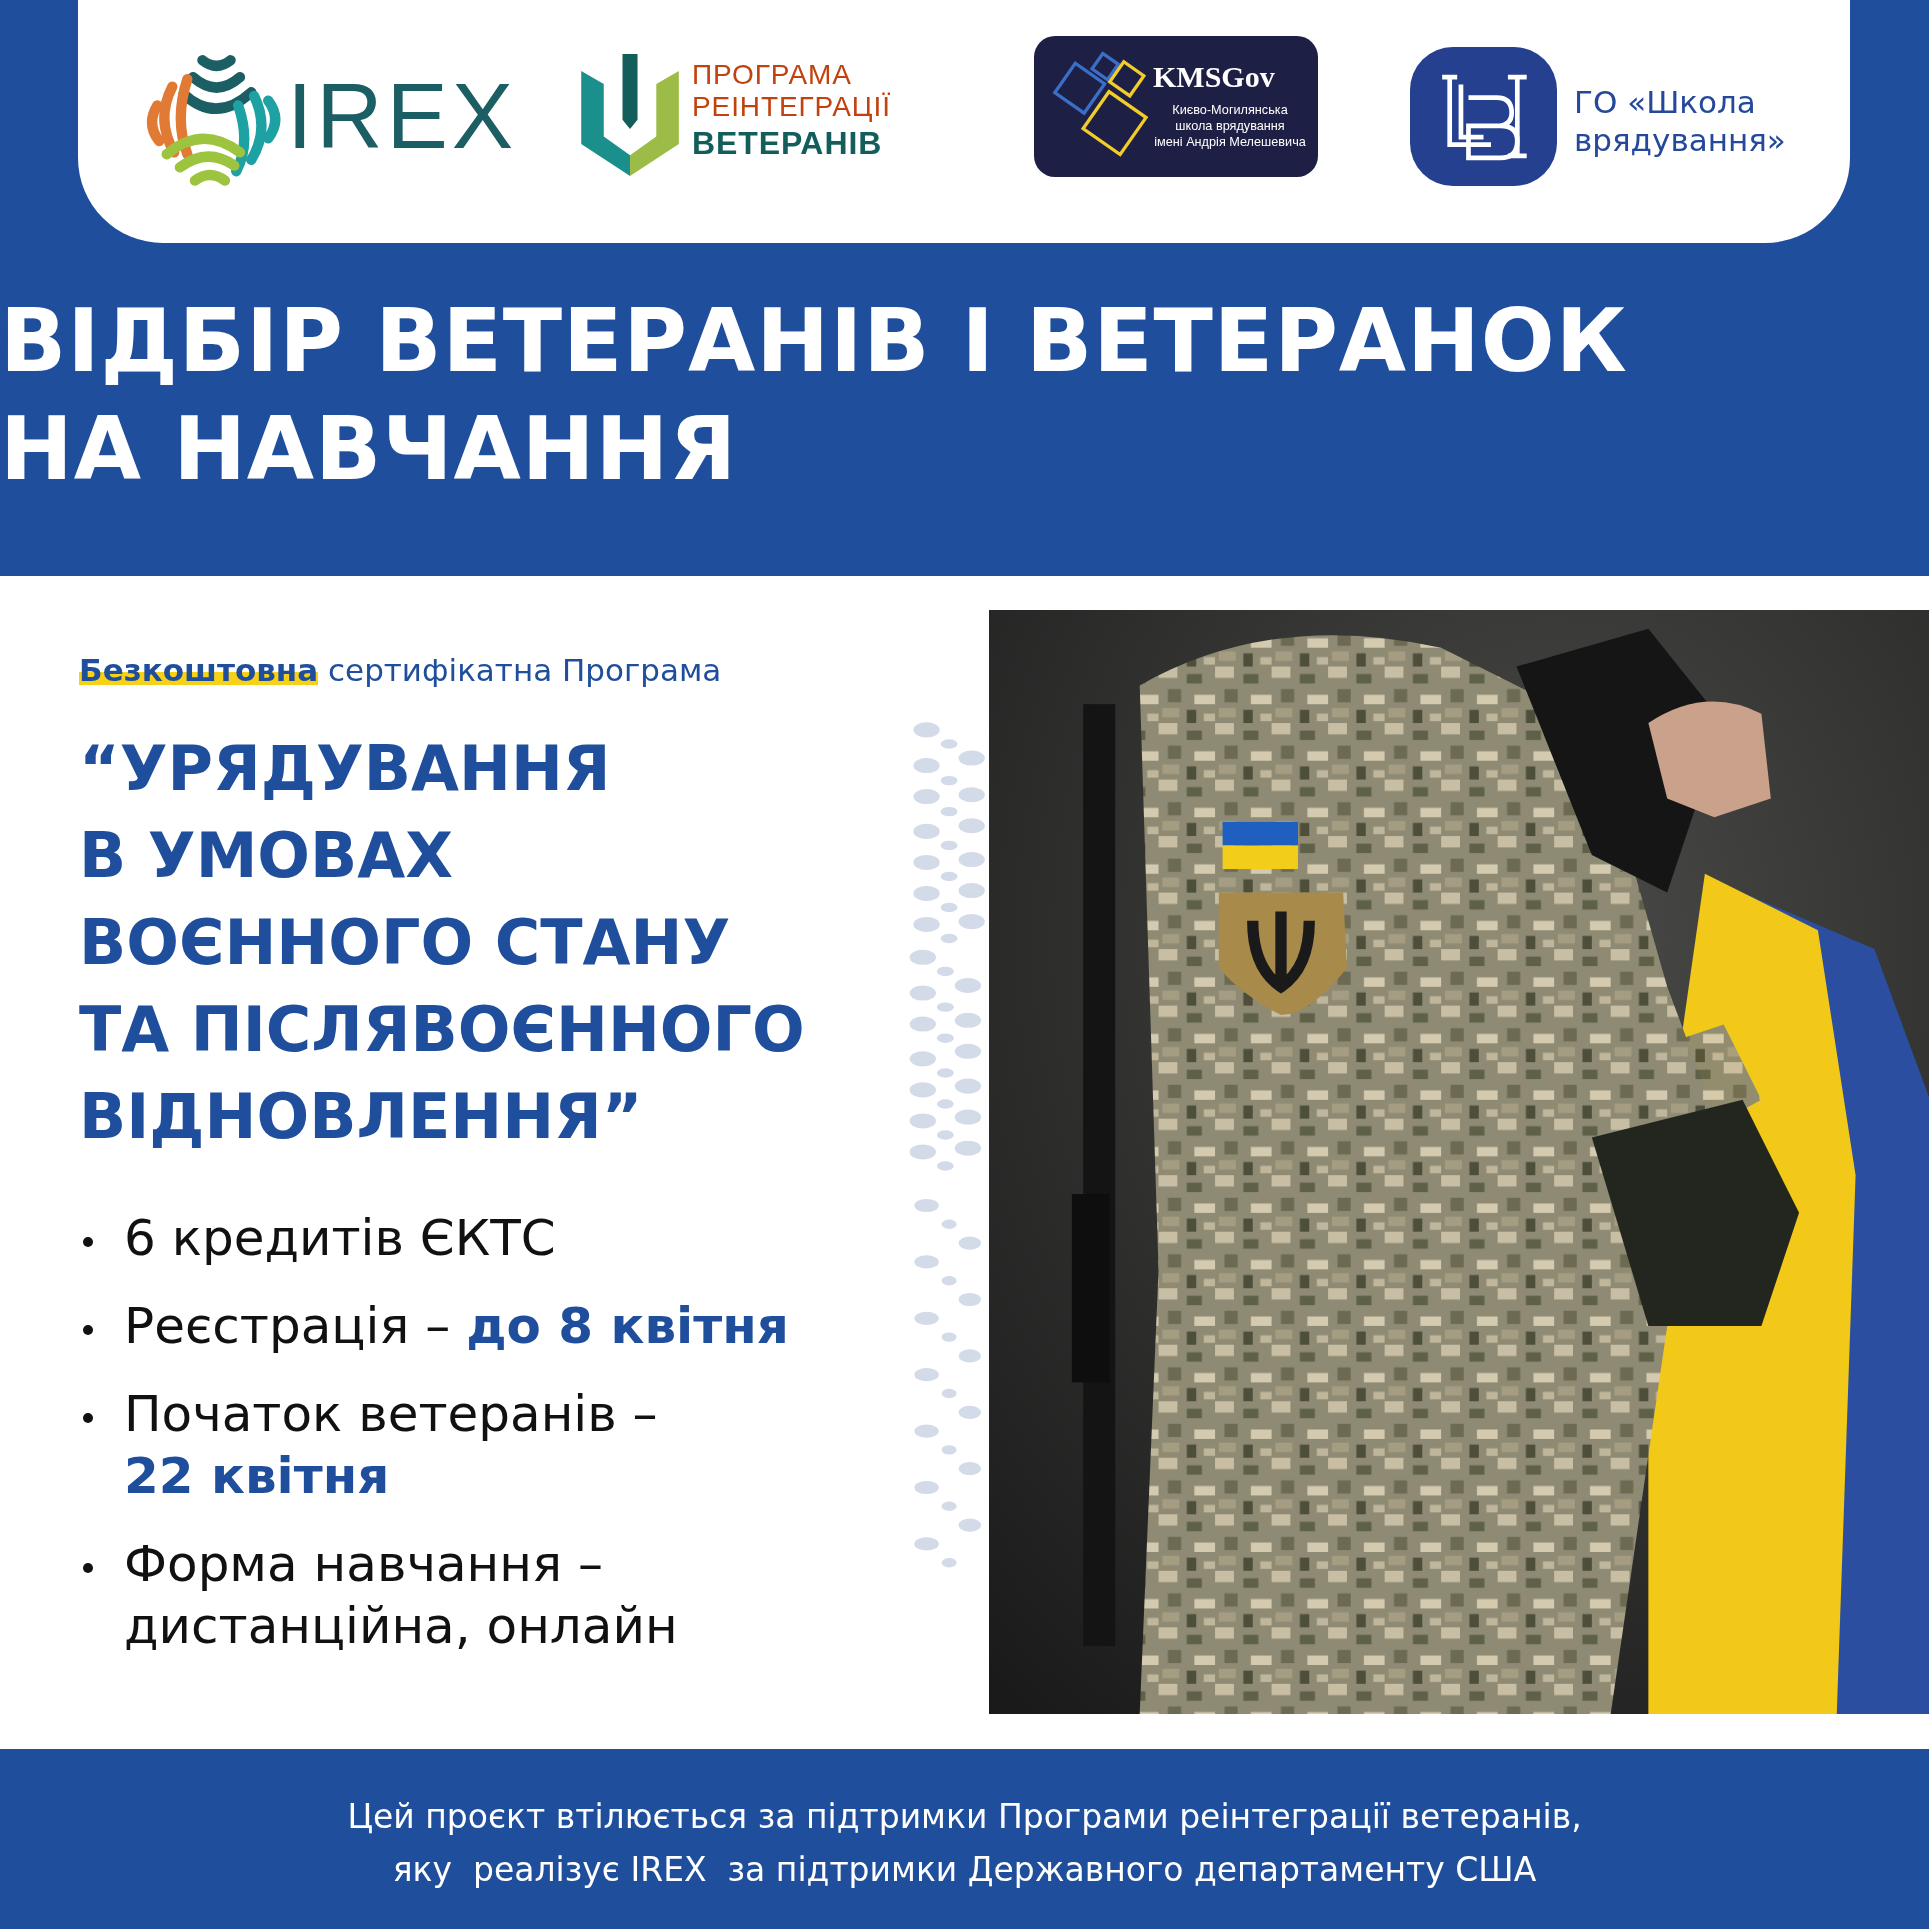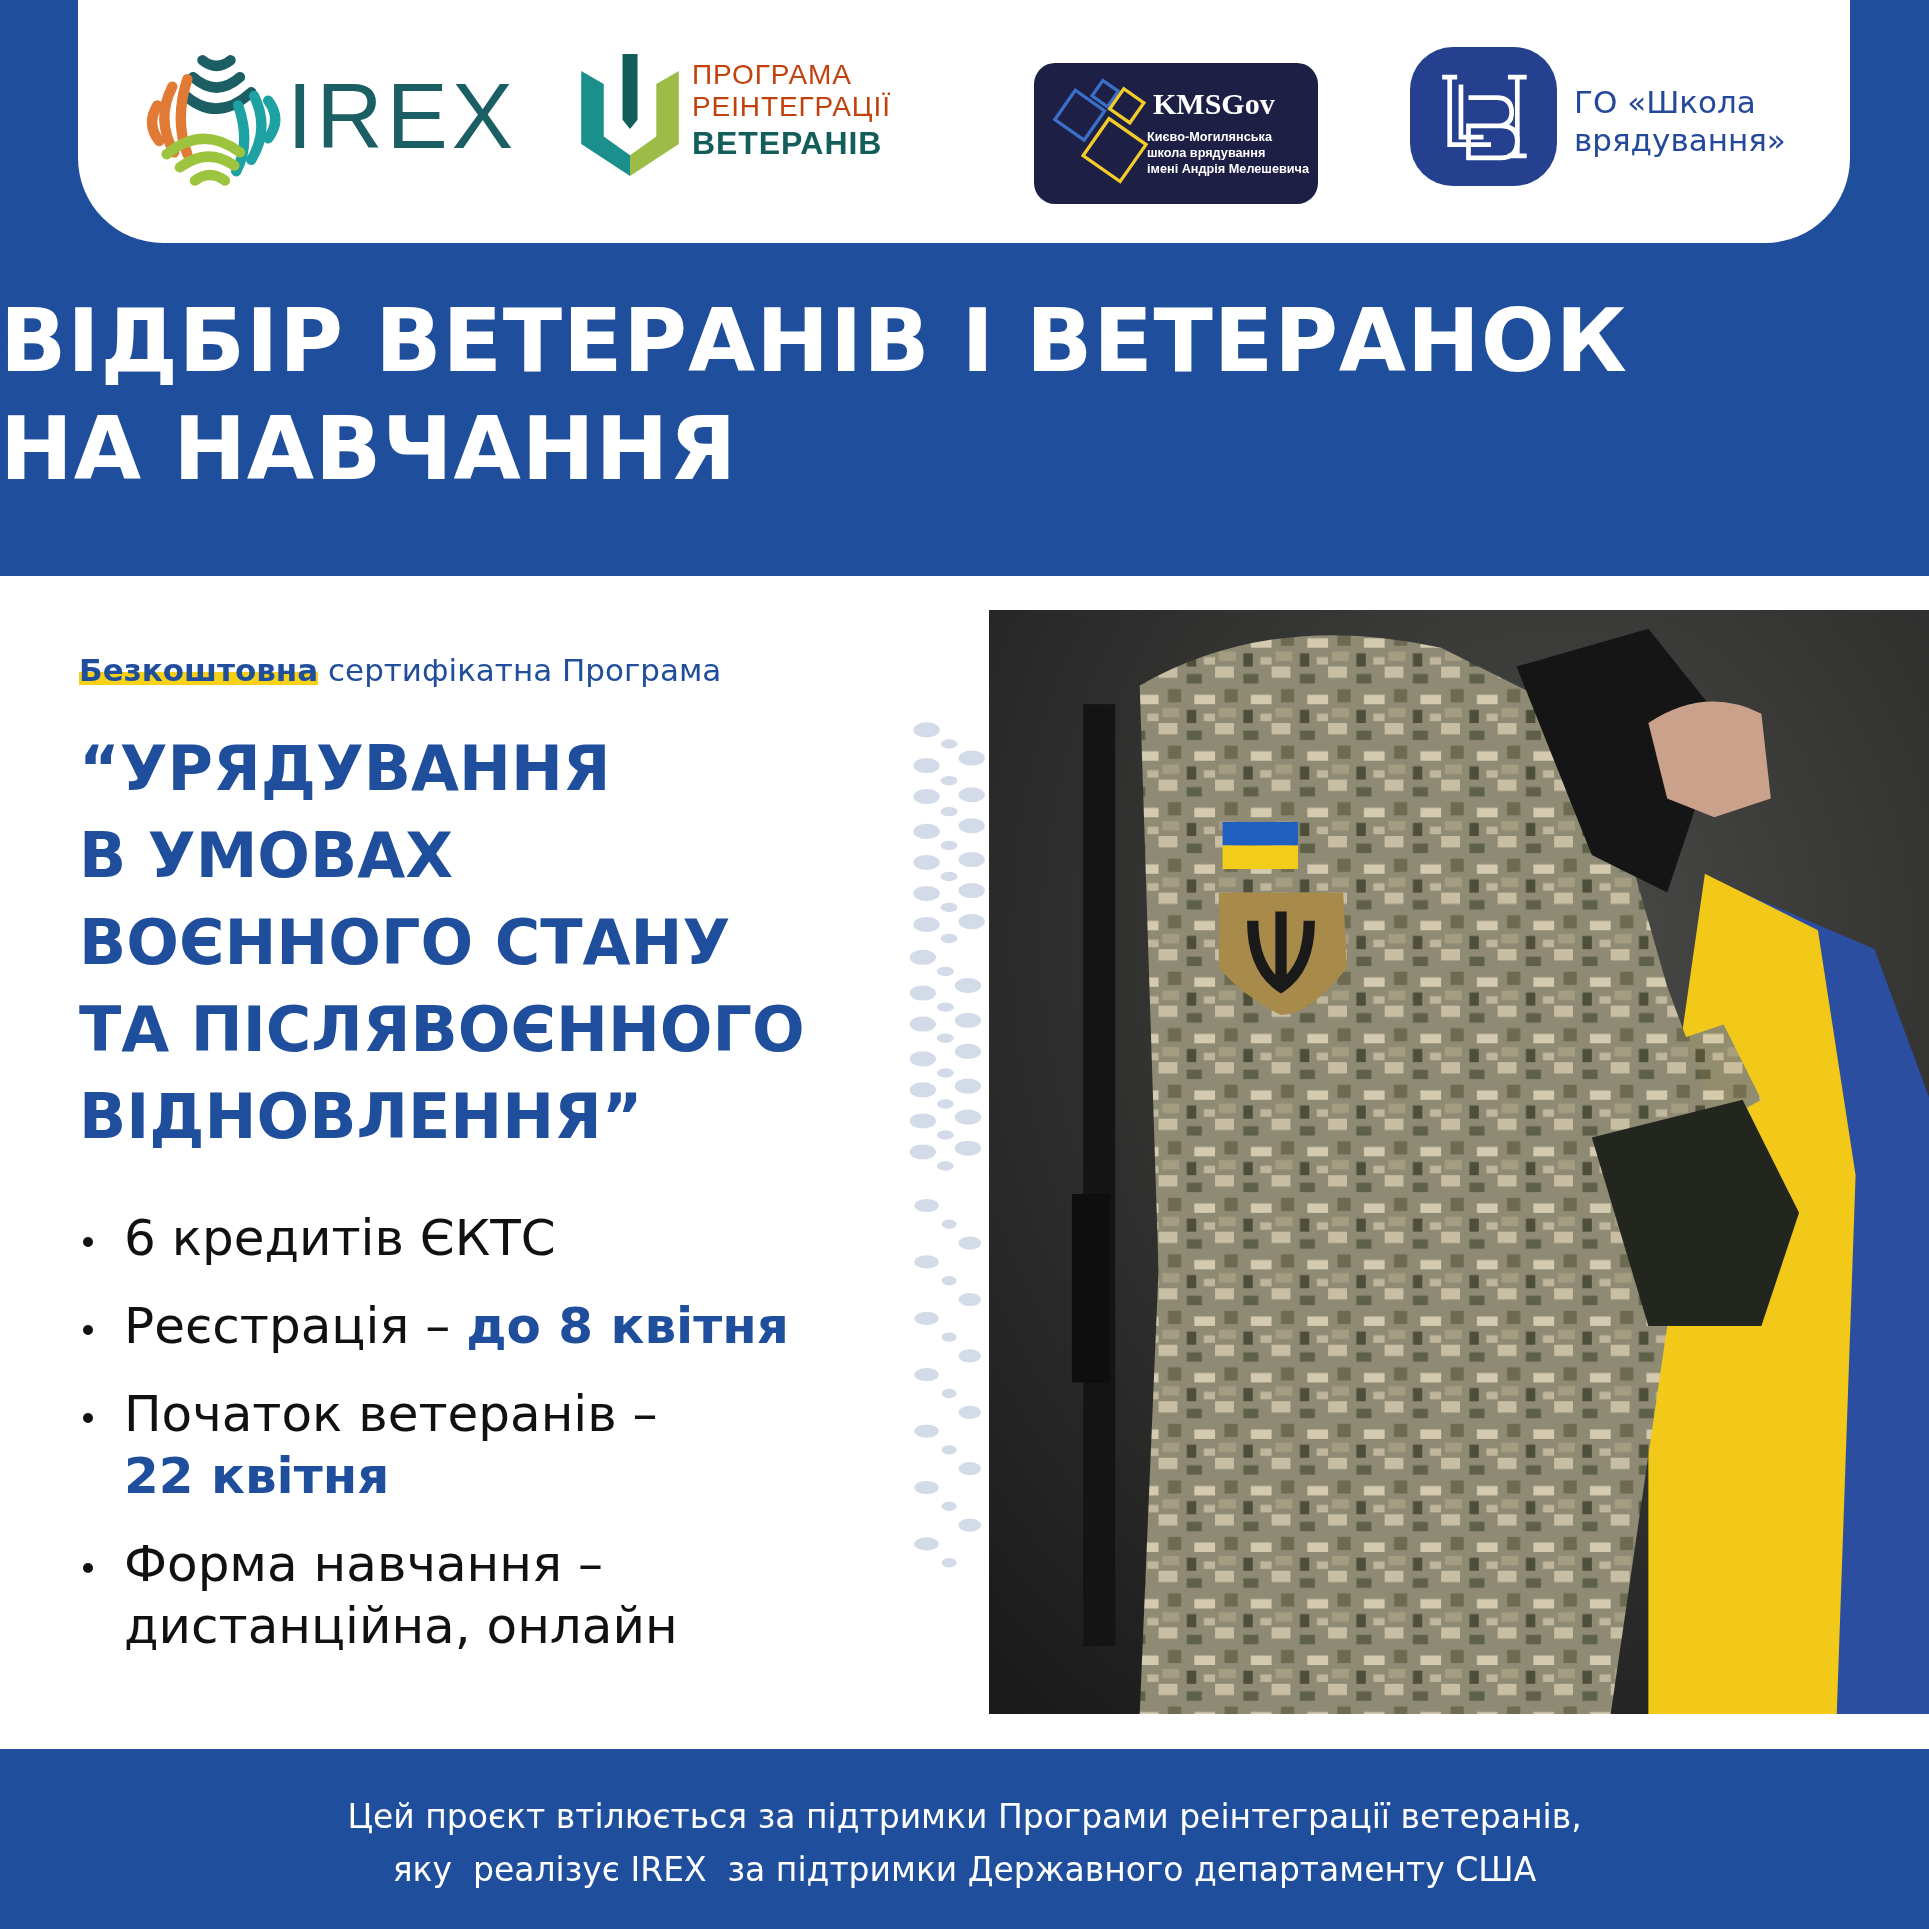--- a/index.html
+++ b/index.html
@@ -16,25 +16,25 @@
                font-size: 92px; color: #1b5e63; letter-spacing: 3.8px; line-height: 1; font-weight: normal; }
 
   
   .vet { position: absolute; left: 579px; top: 52px; width: 395px; height: 132px; }
   .vet-text { position: absolute; left: 113px; top: 9.4px; line-height: 1; }
   .vet-l1, .vet-l2 { font-family: "Liberation Sans", sans-serif; font-size: 28px; color: #c2410c; letter-spacing: 0.9px; display:block; }
   .vet-l2 { margin-top: 3.8px; }
   .vet-l3 { font-family: "Liberation Sans", sans-serif; font-weight: bold; font-size: 32px; color: #135d5a; display:block; margin-top: 5.6px; letter-spacing: 0.9px; }
 
   
-  .kms { position: absolute; left: 1034px; top: 63px; width: 284px; height: 141px; background: #1e1f45; border-radius: 21px; }
+  .kms { position: absolute; left: 1034px; top: 36px; width: 284px; height: 141px; background: #1e1f45; border-radius: 21px; }
   .kms-title { position: absolute; left: 119px; top: 26px; font-family: "Liberation Serif", serif; font-weight: bold;
                font-size: 30px; color: #ffffff; line-height: 1; }
-  .kms-sub { position: absolute; left: 113px; top: 66px; width: 166px; text-align: left; font-family: "Liberation Sans", sans-serif;
-             font-size: 12.7px; color: #ffffff; line-height: 16px; font-weight: bold; }
+  .kms-sub { position: absolute; left: 113px; top: 66px; width: 166px; text-align: center; font-family: "Liberation Sans", sans-serif;
+             font-size: 12.7px; color: #ffffff; line-height: 16px; }
 
   
   .shk-badge { position: absolute; left: 1410px; top: 47px; width: 147px; height: 139px; background: #24408f; border-radius: 43px; }
   .shk-text { position: absolute; left: 1574px; top: 83px; font-family: "DejaVu Sans", sans-serif; font-size: 31px; color: #24489a;
               line-height: 38px; font-weight: 500; }
 
   .main-title { position: absolute; left: 0; top: 287px; width: 1929px; color: #ffffff;
                 font-family: "DejaVu Sans", sans-serif; font-weight: bold; font-size: 87px; line-height: 108px; letter-spacing: 0.9px; }
 
   

